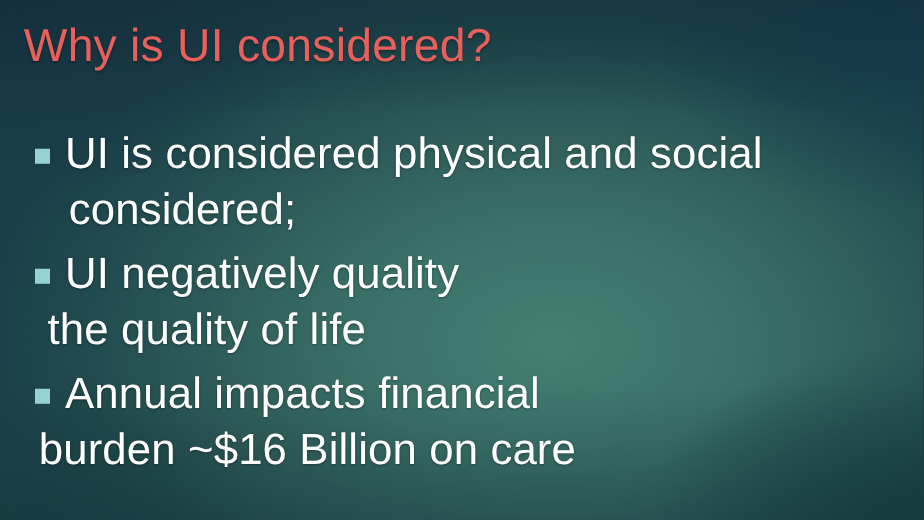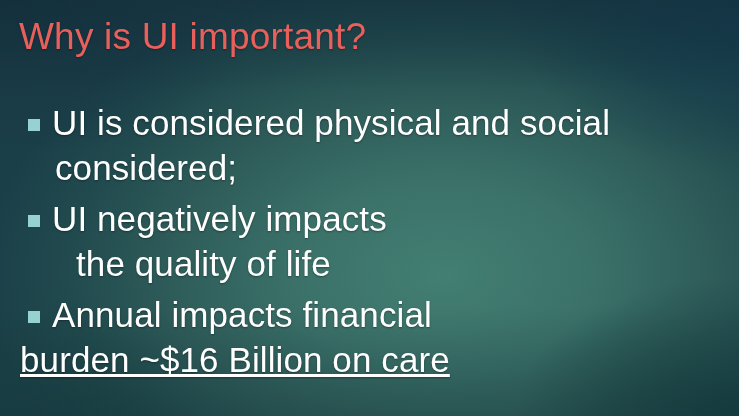--- a/index.html
+++ b/index.html
@@ -124,59 +124,59 @@
     color: #ffffff;
     font-size: 35px;
     line-height: 45px;
     font-weight: 300;
     letter-spacing: 0.1px;
     text-shadow: 0 1px 2px rgba(0,0,0,0.35);
     white-space: nowrap;
   }
 
   .cont-indent-1 { padding-left: 55px; }
-  .cont-indent-2 { padding-left: 76px; }
-  .cont-indent-0 { padding-left: 20px; text-decoration: underline; }
+  .cont-indent-2 { padding-left: 38px; }
+  .cont-indent-0 { padding-left: 31px; }
 
   .sp-1 { height: 6px; }
   .sp-2 { height: 6px; }
 </style>
 </head>
 <body>
 
 <div id="slide">
 
   <div id="bg-base"></div>
   <div id="bg-shade-tl"></div>
   <div id="bg-shade-tr"></div>
   <div id="bg-shade-br"></div>
   <div id="bg-shade-bl"></div>
   <div id="bg-vignette"></div>
   <div id="bg-grain"></div>
 
   <div id="content">
 
-    <div id="slide-title">Why is UI important?</div>
+    <div id="slide-title">Why is UI considered?</div>
 
     <div id="body-list">
 
       <div class="bullet-block">
         <div class="bullet-row">
           <span class="bullet-marker"></span>
           <span class="bullet-text">UI is considered physical and social</span>
         </div>
         <div class="cont-line cont-indent-1">considered;</div>
       </div>
 
       <div class="sp-1"></div>
 
       <div class="bullet-block">
         <div class="bullet-row">
           <span class="bullet-marker"></span>
-          <span class="bullet-text">UI negatively impacts</span>
+          <span class="bullet-text">UI negatively quality</span>
         </div>
         <div class="cont-line cont-indent-2">the quality of life</div>
       </div>
 
       <div class="sp-2"></div>
 
       <div class="bullet-block">
         <div class="bullet-row">
           <span class="bullet-marker"></span>
           <span class="bullet-text">Annual impacts financial</span>

